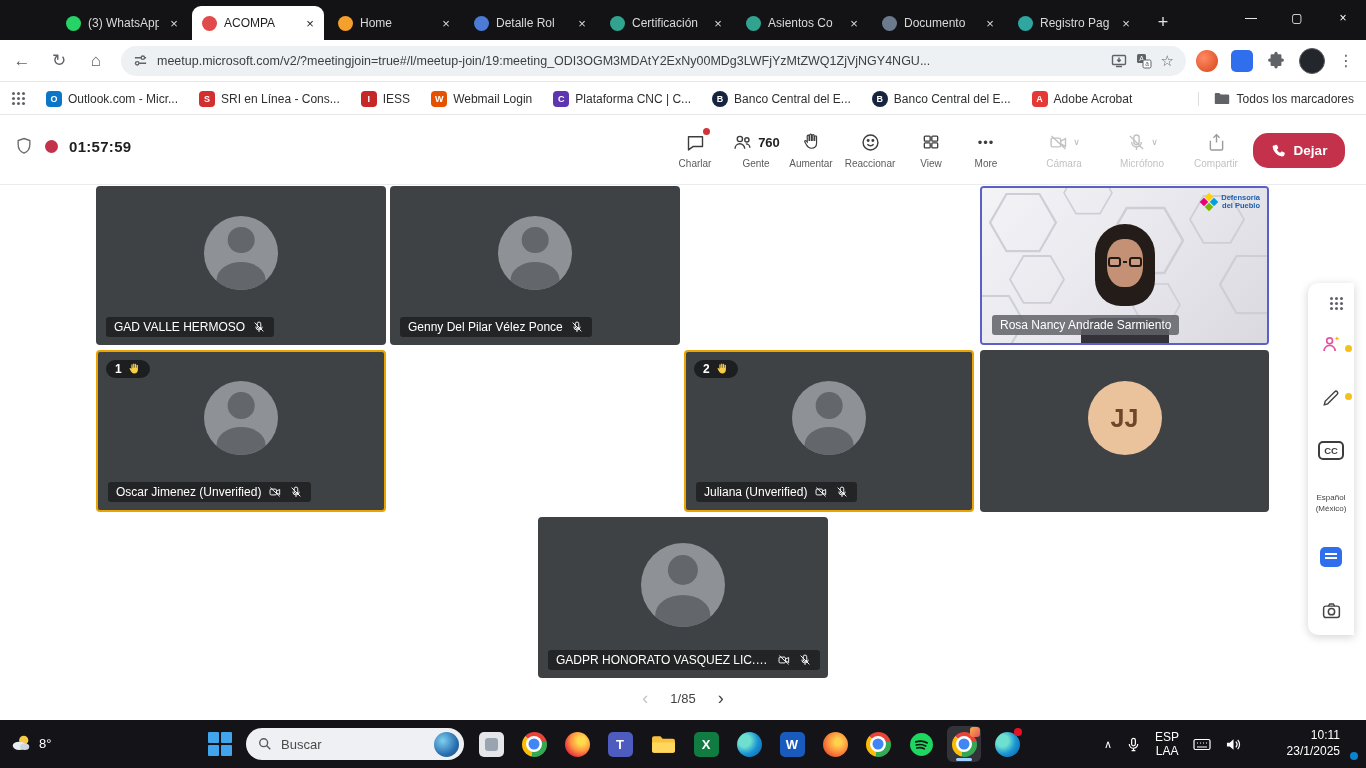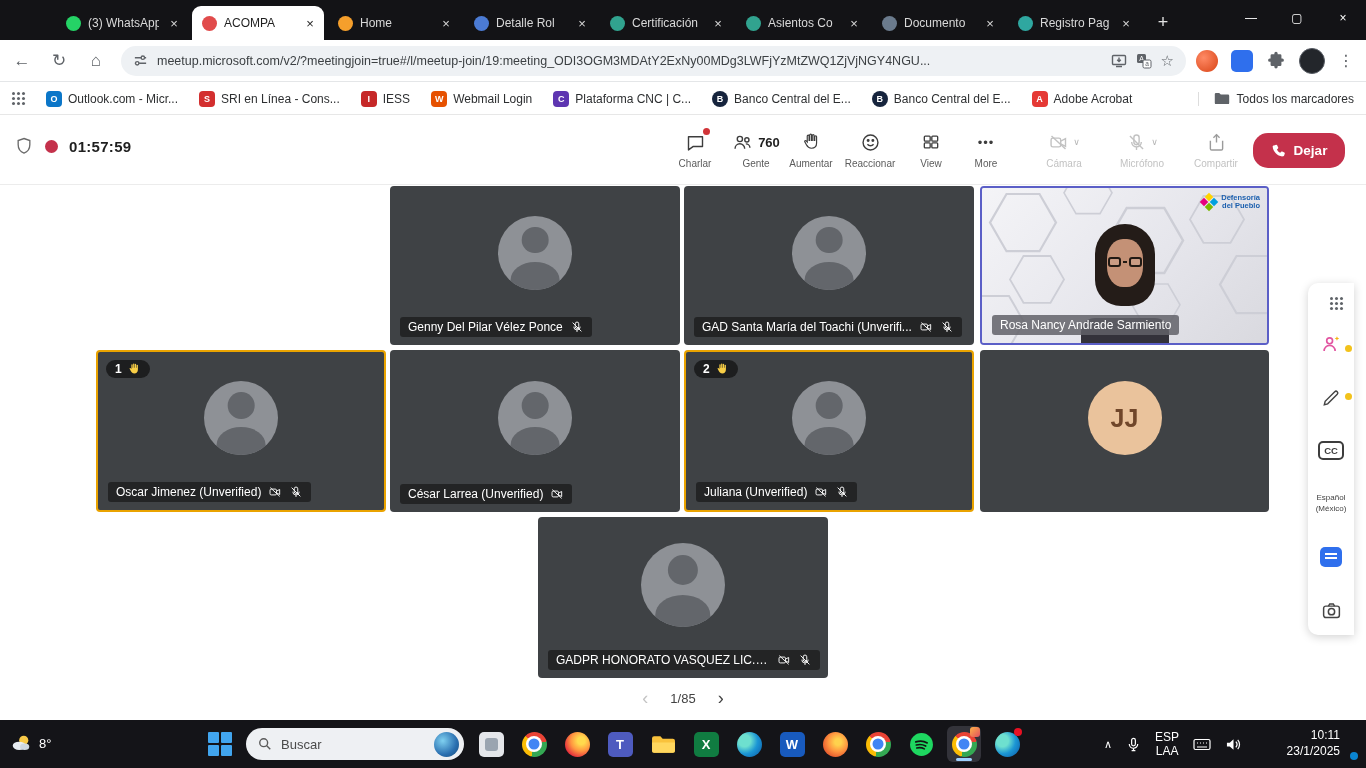--- a/index.html
+++ b/index.html
@@ -366,51 +366,46 @@
   <div id="leave">
     <svg width="16" height="16" viewBox="0 0 24 24" fill="#fff">
       <path d="M4.6 3.8l3-1c.6-.2 1.3.1 1.6.7l1.6 3.2c.2.5.1 1.1-.3 1.5l-1.6 1.5c1 2.2 2.7 3.9 4.9 4.9l1.5-1.6c.4-.4 1-.5 1.5-.3l3.2 1.6c.6.3.9 1 .7 1.6l-1 3c-.2.7-.9 1.2-1.6 1.1C10.5 20.9 3.1 13.5 2.5 5.4c-.1-.7.4-1.4 1.1-1.6z"></path>
     </svg>
     <span>Dejar</span>
   </div>
 </div>
 
 <div id="stage">
 
+  <div class="tile" style="left:96px;top:1px;width:290px;height:159px">
+    <div class="avatar"></div>
+    <div class="npill">
+      <span class="nm">GAD VALLE HERMOSO</span>
+      <svg class="picon" viewBox="0 0 24 24" fill="none" stroke="#fff" stroke-width="1.7">
+        <rect x="9" y="3.5" width="6" height="11" rx="3"></rect>
+          <path d="M6.5 11.5a5.5 5.5 0 0 0 11 0"></path>
+          <path d="M12 17v3.5"></path>
+          <path d="M4.5 4.5l15 15"></path>
+      </svg>
+    </div>
+  </div>
 
   <div class="tile" style="left:390px;top:1px;width:290px;height:159px">
     <div class="avatar"></div>
     <div class="npill">
       <span class="nm">Genny Del Pilar Vélez Ponce</span>
       <svg class="picon" viewBox="0 0 24 24" fill="none" stroke="#fff" stroke-width="1.7">
         <rect x="9" y="3.5" width="6" height="11" rx="3"></rect>
           <path d="M6.5 11.5a5.5 5.5 0 0 0 11 0"></path>
           <path d="M12 17v3.5"></path>
           <path d="M4.5 4.5l15 15"></path>
       </svg>
     </div>
   </div>
 
-  <div class="tile" style="left:684px;top:1px;width:290px;height:159px">
-    <div class="avatar"></div>
-    <div class="npill">
-      <span class="nm">GAD Santa María del Toachi (Unverifi...</span>
-      <svg class="picon" viewBox="0 0 24 24" fill="none" stroke="#fff" stroke-width="1.7">
-        <rect x="3.5" y="7" width="11" height="10" rx="2"></rect>
-          <path d="M14.5 10.5l5.5-2.8v8.6l-5.5-2.8"></path>
-          <path d="M4 4.5l16 15"></path>
-      </svg>
-      <svg class="picon" viewBox="0 0 24 24" fill="none" stroke="#fff" stroke-width="1.7">
-        <rect x="9" y="3.5" width="6" height="11" rx="3"></rect>
-          <path d="M6.5 11.5a5.5 5.5 0 0 0 11 0"></path>
-          <path d="M12 17v3.5"></path>
-          <path d="M4.5 4.5l15 15"></path>
-      </svg>
-    </div>
-  </div>
 
   <div class="tile speak" style="left:980px;top:1px;width:289px;height:159px">
     <div class="hexwrap">
       <svg width="285" height="155" viewBox="0 0 285 155">
         <defs>
             <polygon id="hx" points="15,0 45,0 60,26 45,52 15,52 0,26" fill="none" stroke="#cdced6" stroke-width="2"></polygon>
           </defs>
         <use href="#hx" transform="translate(8,6) scale(1.1)"></use>
         <use href="#hx" transform="translate(82,-16) scale(0.8)"></use>
         <use href="#hx" transform="translate(126,20) scale(1.25)"></use>
@@ -465,31 +460,20 @@
       </svg>
       <svg class="picon" viewBox="0 0 24 24" fill="none" stroke="#fff" stroke-width="1.7">
         <rect x="9" y="3.5" width="6" height="11" rx="3"></rect>
           <path d="M6.5 11.5a5.5 5.5 0 0 0 11 0"></path>
           <path d="M12 17v3.5"></path>
           <path d="M4.5 4.5l15 15"></path>
       </svg>
     </div>
   </div>
 
-  <div class="tile" style="left:390px;top:165px;width:290px;height:162px">
-    <div class="avatar"></div>
-    <div class="npill">
-      <span class="nm">César Larrea (Unverified)</span>
-      <svg class="picon" viewBox="0 0 24 24" fill="none" stroke="#fff" stroke-width="1.7">
-        <rect x="3.5" y="7" width="11" height="10" rx="2"></rect>
-          <path d="M14.5 10.5l5.5-2.8v8.6l-5.5-2.8"></path>
-          <path d="M4 4.5l16 15"></path>
-      </svg>
-    </div>
-  </div>
 
   <div class="tile hand" style="left:684px;top:165px;width:290px;height:162px">
     <div class="hbadge">
       <span>2</span>
       <svg class="hicon" viewBox="0 0 24 24">
         <path fill="#f8ce46" d="M7.5 11V4.8a1.1 1.1 0 0 1 2.2 0V10h.8V3.6a1.1 1.1 0 0 1 2.2 0V10h.8V4.2a1.1 1.1 0 0 1 2.2 0V10h.8V5.6a1.1 1.1 0 0 1 2.2 0v7.6c0 3.9-2.5 6.3-6.2 6.3-3 0-4.5-1.3-6-4.1l-2-3.8c-.5-.9.9-1.8 1.7-1l1.3 1.4z"></path>
       </svg>
     </div>
     <div class="avatar"></div>
     <div class="npill">

